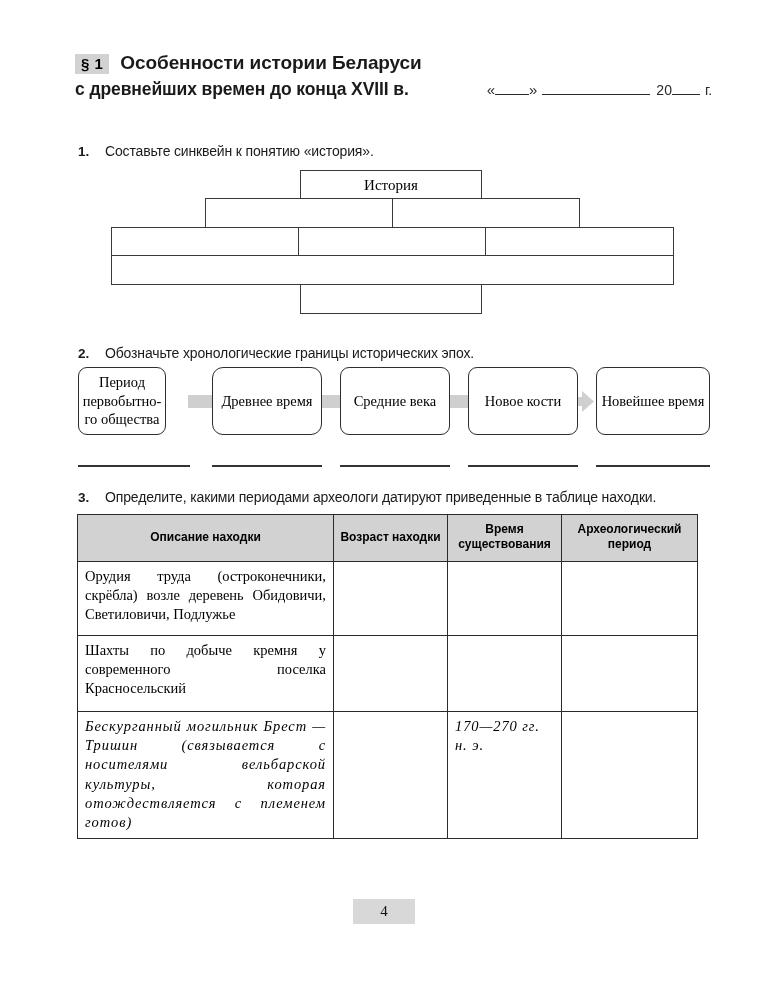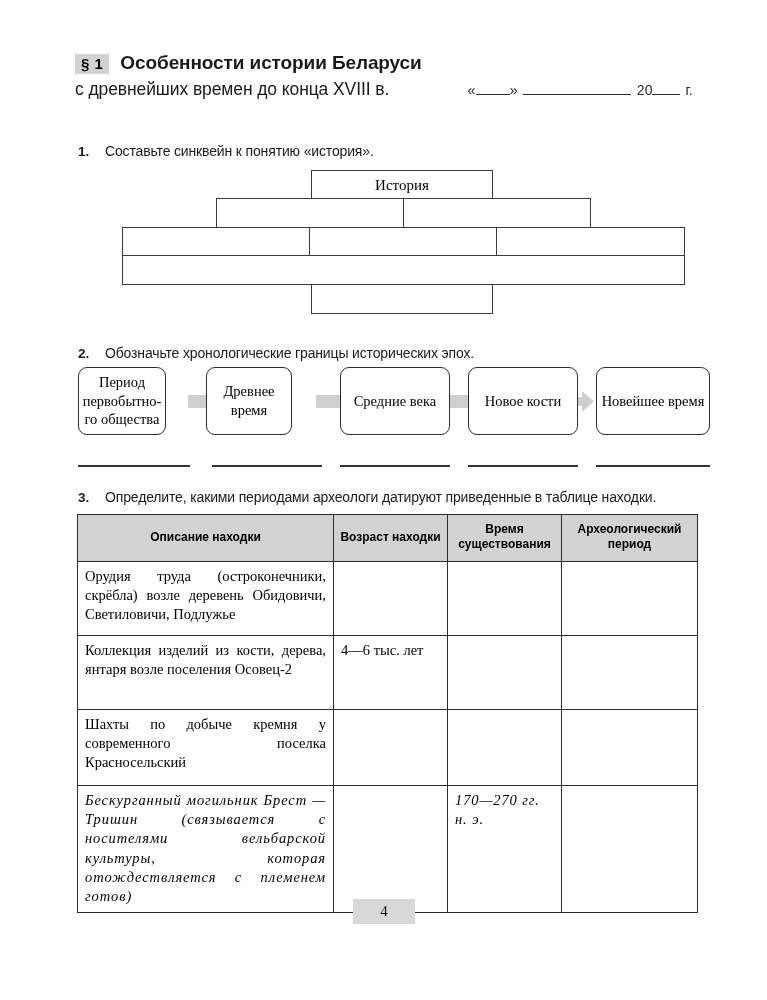--- a/index.html
+++ b/index.html
@@ -49,21 +49,21 @@
     font-size: 19px;
     margin-left: 11px;
     letter-spacing: -0.1px;
   }
   .head-line2 {
     display: flex;
     align-items: baseline;
     margin-top: 5px;
   }
   .head-title2 {
-    font-weight: normal;
+    font-weight: bold;
     font-size: 17.5px;
     letter-spacing: -0.1px;
     white-space: nowrap;
   }
   .date-line {
     margin-left: 78px;
     font-size: 14px;
     white-space: nowrap;
     display: flex;
     align-items: baseline;
@@ -90,21 +90,21 @@
     flex: 0 0 27px;
   }
   .task-text {
     font-size: 14px;
     letter-spacing: -0.15px;
   }
 
   
   .pyramid {
     position: absolute;
-    left: 85px;
+    left: 74px;
     top: 170px;
     width: 617px;
     height: 145px;
   }
   .pyr-row {
     position: absolute;
     display: flex;
     box-sizing: border-box;
   }
   .pyr-cell {
@@ -298,21 +298,21 @@
     <div class="era-conn" style="left:110px; width:26px;"></div>
     <div class="era-conn" style="left:238px; width:26px;"></div>
     <div class="era-conn" style="left:366px; width:26px;"></div>
     <svg class="era-arrow" style="left:492px;" viewBox="0 0 24 21">
       <path d="M0 6 H12 V0 L24 10.5 L12 21 V15 H0 Z" fill="#cfcfcf"></path>
     </svg>
 
     <div class="era-box" style="left:0px; width:88px;">
       <span>Период первобытно-го общества</span>
     </div>
-    <div class="era-box" style="left:128px; width:86px;">
+    <div class="era-box" style="left:134px; width:110px;border-radius:11px;">
       <span>Древнее время</span>
     </div>
     <div class="era-box" style="left:262px; width:110px;">
       <span>Средние века</span>
     </div>
     <div class="era-box" style="left:390px; width:110px;">
       <span>Новое кости</span>
     </div>
     <div class="era-box" style="left:518px; width:114px;">
       <span>Новейшее время</span>
@@ -347,26 +347,20 @@
         <th>Археологический период</th>
       </tr>
     </thead>
     <tbody>
       <tr class="row-h1">
         <td class="td-desc">Орудия труда (остроконечники, скрёбла) возле деревень Обидовичи, Светиловичи, Подлужье</td>
         <td></td>
         <td></td>
         <td></td>
       </tr>
-      <tr class="row-h2">
-        <td class="td-desc">Коллекция изделий из кости, дерева, янтаря возле поселения Осовец-2</td>
-        <td>4—6 тыс. лет</td>
-        <td></td>
-        <td></td>
-      </tr>
       <tr class="row-h3">
         <td class="td-desc">Шахты по добыче кремня у современного поселка Красносельский</td>
         <td></td>
         <td></td>
         <td></td>
       </tr>
       <tr class="row-h4">
         <td class="td-desc spaced">Бескурганный могильник Брест — Тришин (связывается с носителями вельбарской культуры, которая отождествляется с племенем готов)</td>
         <td></td>
         <td class="spaced">170—270 гг. н. э.</td>

